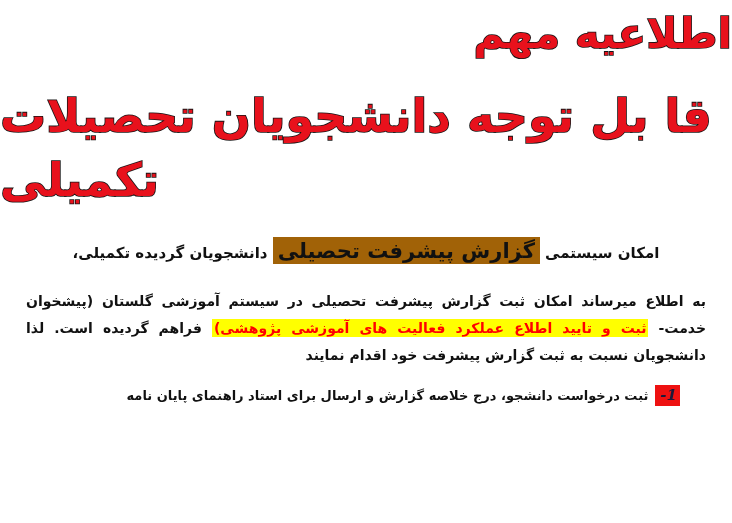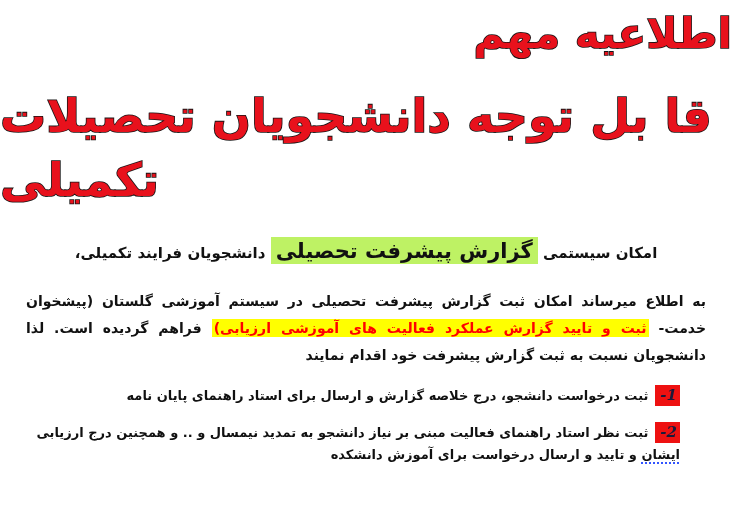--- a/index.html
+++ b/index.html
@@ -40,21 +40,21 @@
   
   .lead {
     margin-top: 24px;
     text-align: center;
     font-size: 15px;
     font-weight: bold;
     color: #111111;
     line-height: 30px;
   }
   .lead .hl-yellow-black {
-    background: #bef264;
+    background: #a16207;
     color: #111111;
     font-size: 21px;
     padding: 2px 5px 1px 5px;
   }
   
   .intro {
     margin: 20px 26px 0 26px;
     font-size: 14px;
     font-weight: bold;
     color: #111111;
@@ -102,29 +102,26 @@
 </style>
 </head>
 <body>
 
 <div class="page">
 
   <div class="title-main">اطلاعیه مهم</div>
 
   <div class="title-sub">قا بل توجه دانشجویان تحصیلات تکمیلی</div>
 
-  <div class="lead"><span>امکان سیستمی </span><span class="hl-yellow-black">گزارش پیشرفت تحصیلی</span><span> دانشجویان فرایند تکمیلی،</span></div>
+  <div class="lead"><span>امکان سیستمی </span><span class="hl-yellow-black">گزارش پیشرفت تحصیلی</span><span> دانشجویان گردیده تکمیلی،</span></div>
 
-  <div class="intro"><span>به اطلاع میرساند امکان ثبت گزارش پیشرفت تحصیلی در سیستم آموزشی گلستان (پیشخوان خدمت- </span><span class="hl-yellow-red">ثبت و تایید گزارش عملکرد فعالیت های آموزشی ارزیابی)</span><span> فراهم گردیده است. لذا دانشجویان نسبت به ثبت گزارش پیشرفت خود اقدام نمایند</span></div>
+  <div class="intro"><span>به اطلاع میرساند امکان ثبت گزارش پیشرفت تحصیلی در سیستم آموزشی گلستان (پیشخوان خدمت- </span><span class="hl-yellow-red">ثبت و تایید اطلاع عملکرد فعالیت های آموزشی پژوهشی)</span><span> فراهم گردیده است. لذا دانشجویان نسبت به ثبت گزارش پیشرفت خود اقدام نمایند</span></div>
 
   <div class="steps">
 
     <div class="step">
       <span class="num-badge">1-</span><span>ثبت درخواست دانشجو، درج خلاصه گزارش و ارسال برای استاد راهنمای پایان نامه</span>
     </div>
 
-    <div class="step two-line">
-      <span class="num-badge">2-</span><span>ثبت نظر استاد راهنمای فعالیت مبنی بر نیاز دانشجو به تمدید نیمسال و .. و همچنین درج ارزیابی </span><span class="spell-underline">ایشان</span><span> و تایید و ارسال درخواست برای آموزش دانشکده</span>
-    </div>
 
 
   </div>
 </div>
 
 </body></html>

